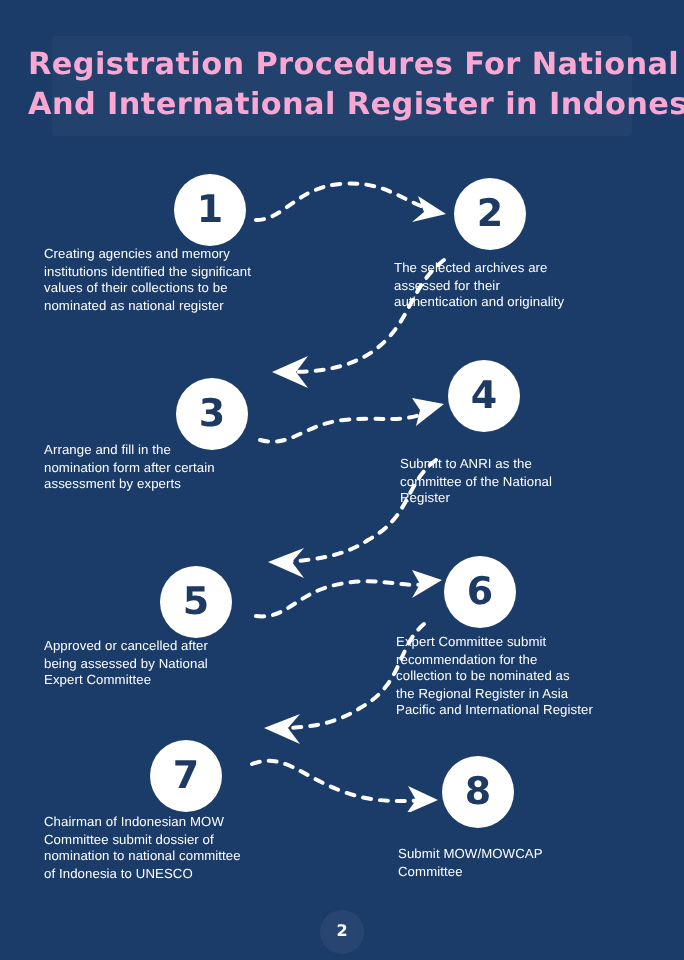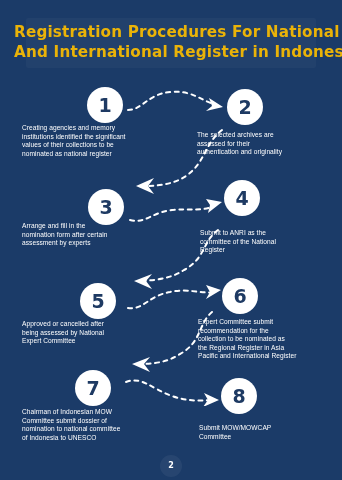--- a/index.html
+++ b/index.html
@@ -33,21 +33,21 @@
     background: rgba(255,255,255,0.030);
     border-radius: 2px;
   }
 
   #title {
     position: absolute;
     left: 14px;
     top: 22px;
     width: 314px;
     text-align: left;
-    color: #eab308;
+    color: #f9a8d4;
     font-family: "DejaVu Sans", sans-serif;
     font-weight: bold;
     font-size: 15.2px;
     line-height: 20px;
     letter-spacing: 0.2px;
   }
   #title .tline { display: block; white-space: nowrap; }
 
   
   .circle {

